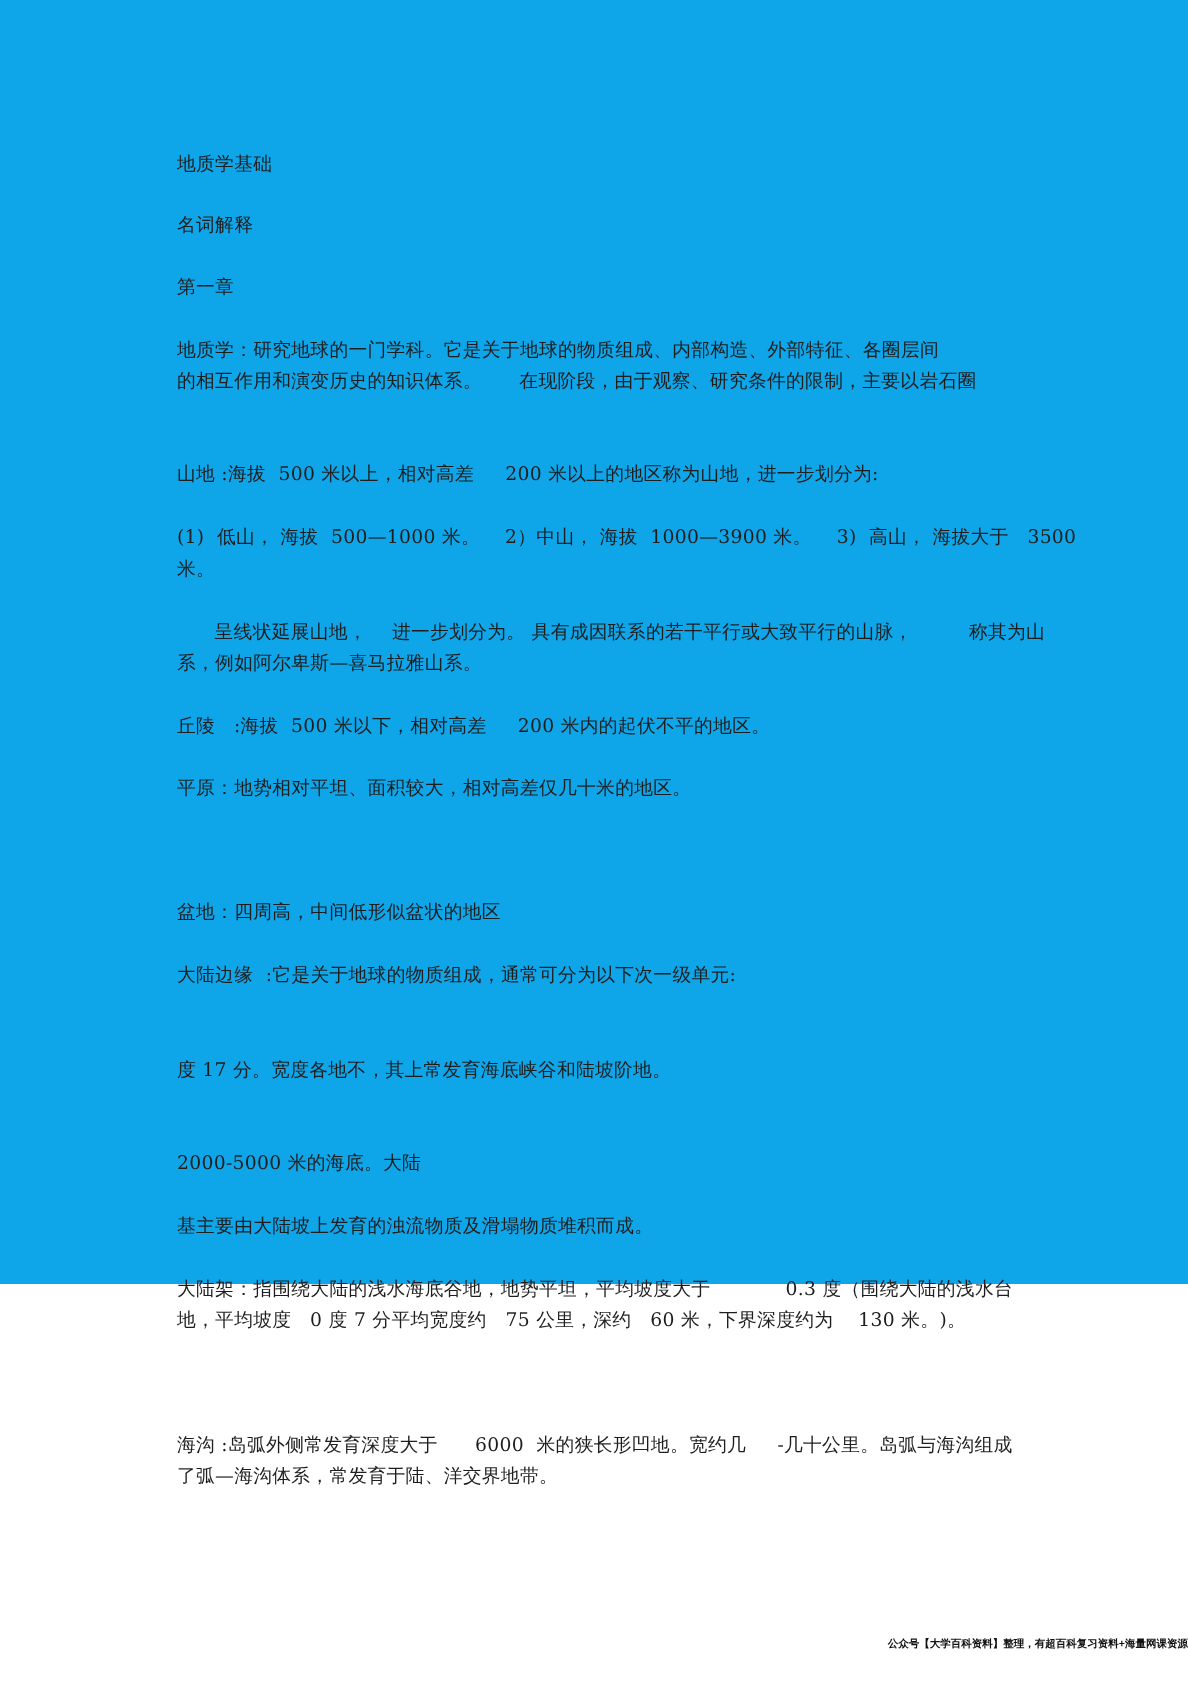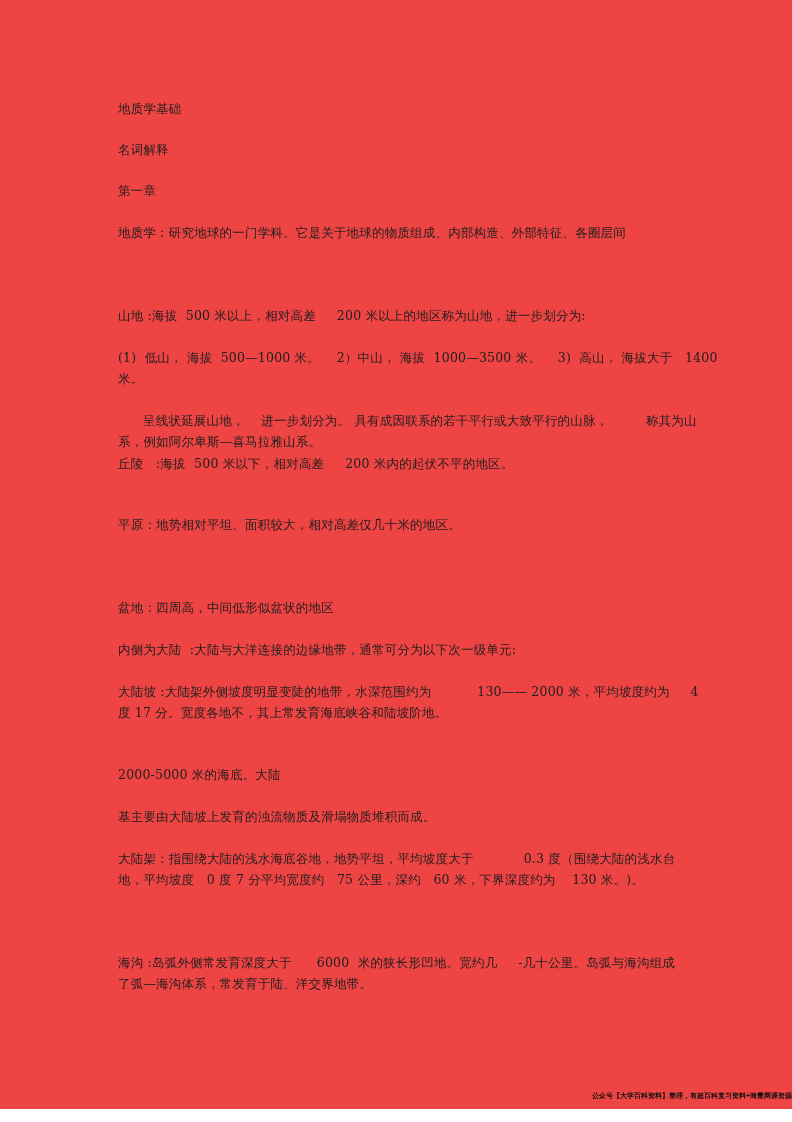--- a/index.html
+++ b/index.html
@@ -1,46 +1,46 @@
 <!DOCTYPE html>
 <html><head>
 <meta charset="utf-8">
 <style>
   html, body { margin: 0; padding: 0; background: #ffffff; }
   body { width: 792px; height: 1122px; position: relative; overflow: hidden;
          font-family: "DejaVu Serif", "Liberation Serif", serif; color: #1e1e1e; }
-  .page { position: absolute; left: 0; top: 0; width: 792px; height: 1109px; background: #ef4444; }
+  .page { position: absolute; left: 0; top: 0; width: 792px; height: 856px; background: #0ea5e9; }
   .line { position: absolute; left: 118px; font-size: 12.5px; line-height: 16px; white-space: pre; letter-spacing: 0.2px; }
   .footer { position: absolute; left: 0; width: 792px; top: 1091px; text-align: right;
             font-size: 7px; font-weight: bold; color: #111; font-family: Liberation Sans, sans-serif; }
 </style>
 </head>
 <body>
 
 <div class="page">
   <div class="line" style="top:101px">地质学基础</div>
   <div class="line" style="top:142px">名词解释</div>
   <div class="line" style="top:183px">第一章</div>
 
   <div class="line" style="top:225px">地质学：研究地球的一门学科。它是关于地球的物质组成、内部构造、外部特征、各圈层间</div>
+  <div class="line" style="top:246px">的相互作用和演变历史的知识体系。      在现阶段，由于观察、研究条件的限制，主要以岩石圈</div>
 
   <div class="line" style="top:308px">山地 :海拔  500 米以上，相对高差     200 米以上的地区称为山地，进一步划分为:</div>
 
-  <div class="line" style="top:350px">(1)  低山， 海拔  500—1000 米。    2）中山， 海拔  1000—3500 米。    3)  高山， 海拔大于   1400</div>
+  <div class="line" style="top:350px">(1)  低山， 海拔  500—1000 米。    2）中山， 海拔  1000—3900 米。    3)  高山， 海拔大于   3500</div>
   <div class="line" style="top:371px">米。</div>
 
   <div class="line" style="top:413px">      呈线状延展山地，    进一步划分为。 具有成因联系的若干平行或大致平行的山脉，         称其为山</div>
   <div class="line" style="top:434px">系，例如阿尔卑斯—喜马拉雅山系。</div>
 
-  <div class="line" style="top:456px">丘陵   :海拔  500 米以下，相对高差     200 米内的起伏不平的地区。</div>
+  <div class="line" style="top:476px">丘陵   :海拔  500 米以下，相对高差     200 米内的起伏不平的地区。</div>
   <div class="line" style="top:517px">平原：地势相对平坦、面积较大，相对高差仅几十米的地区。</div>
   <div class="line" style="top:600px">盆地：四周高，中间低形似盆状的地区</div>
-  <div class="line" style="top:642px">内侧为大陆  :大陆与大洋连接的边缘地带，通常可分为以下次一级单元:</div>
+  <div class="line" style="top:642px">大陆边缘  :它是关于地球的物质组成，通常可分为以下次一级单元:</div>
 
-  <div class="line" style="top:684px">大陆坡 :大陆架外侧坡度明显变陡的地带，水深范围约为           130—— 2000 米，平均坡度约为     4</div>
   <div class="line" style="top:705px">度 17 分。宽度各地不，其上常发育海底峡谷和陆坡阶地。</div>
 
   <div class="line" style="top:767px">2000-5000 米的海底。大陆</div>
 
   <div class="line" style="top:809px">基主要由大陆坡上发育的浊流物质及滑塌物质堆积而成。</div>
 
   <div class="line" style="top:851px">大陆架：指围绕大陆的浅水海底谷地，地势平坦，平均坡度大于            0.3 度（围绕大陆的浅水台</div>
   <div class="line" style="top:872px">地，平均坡度   0 度 7 分平均宽度约   75 公里，深约   60 米，下界深度约为    130 米。)。</div>
 
 

